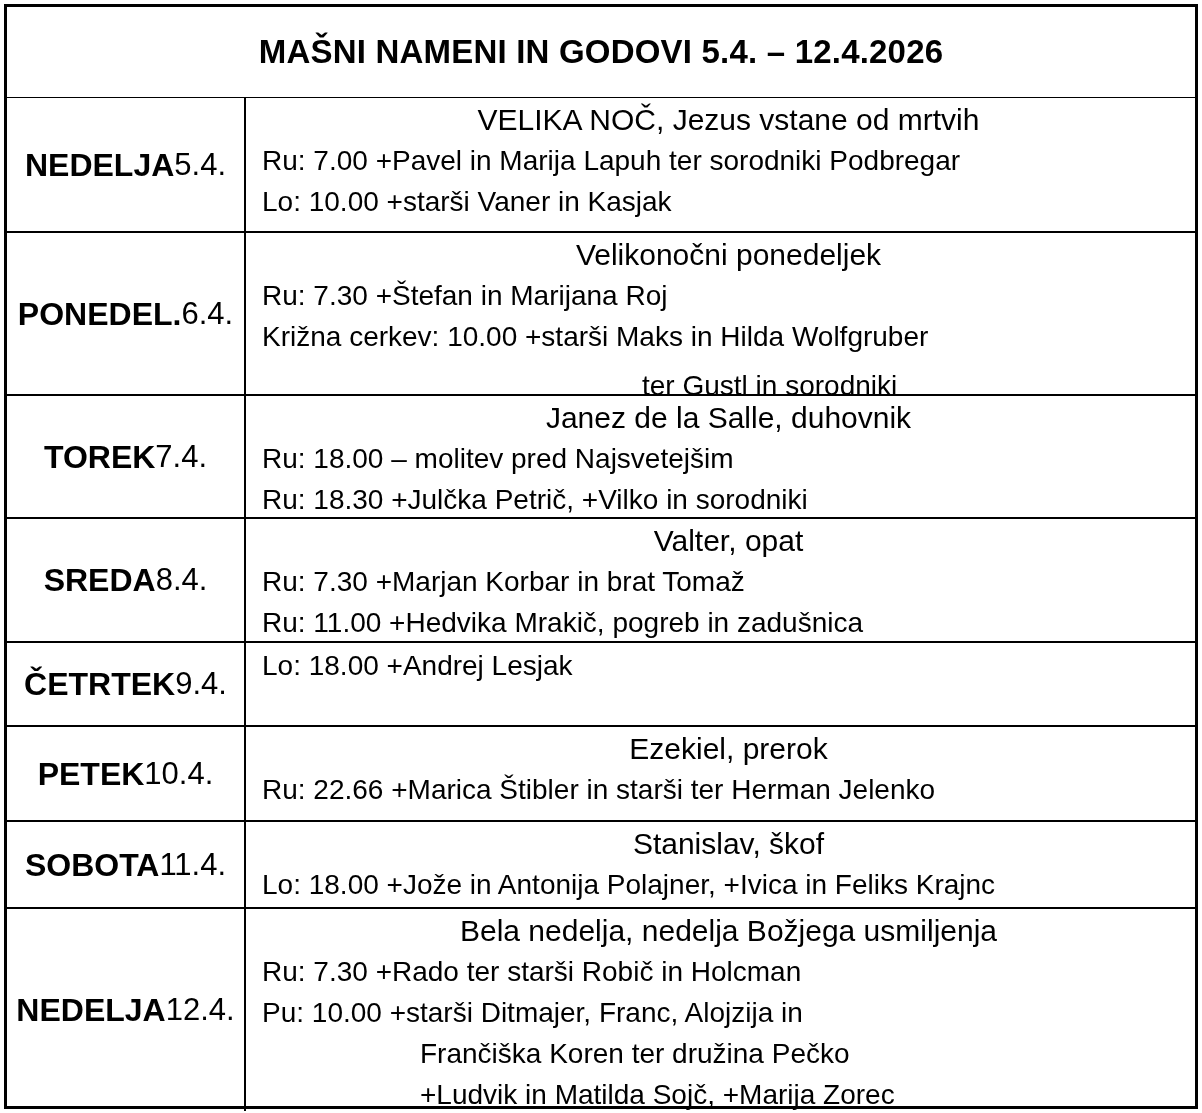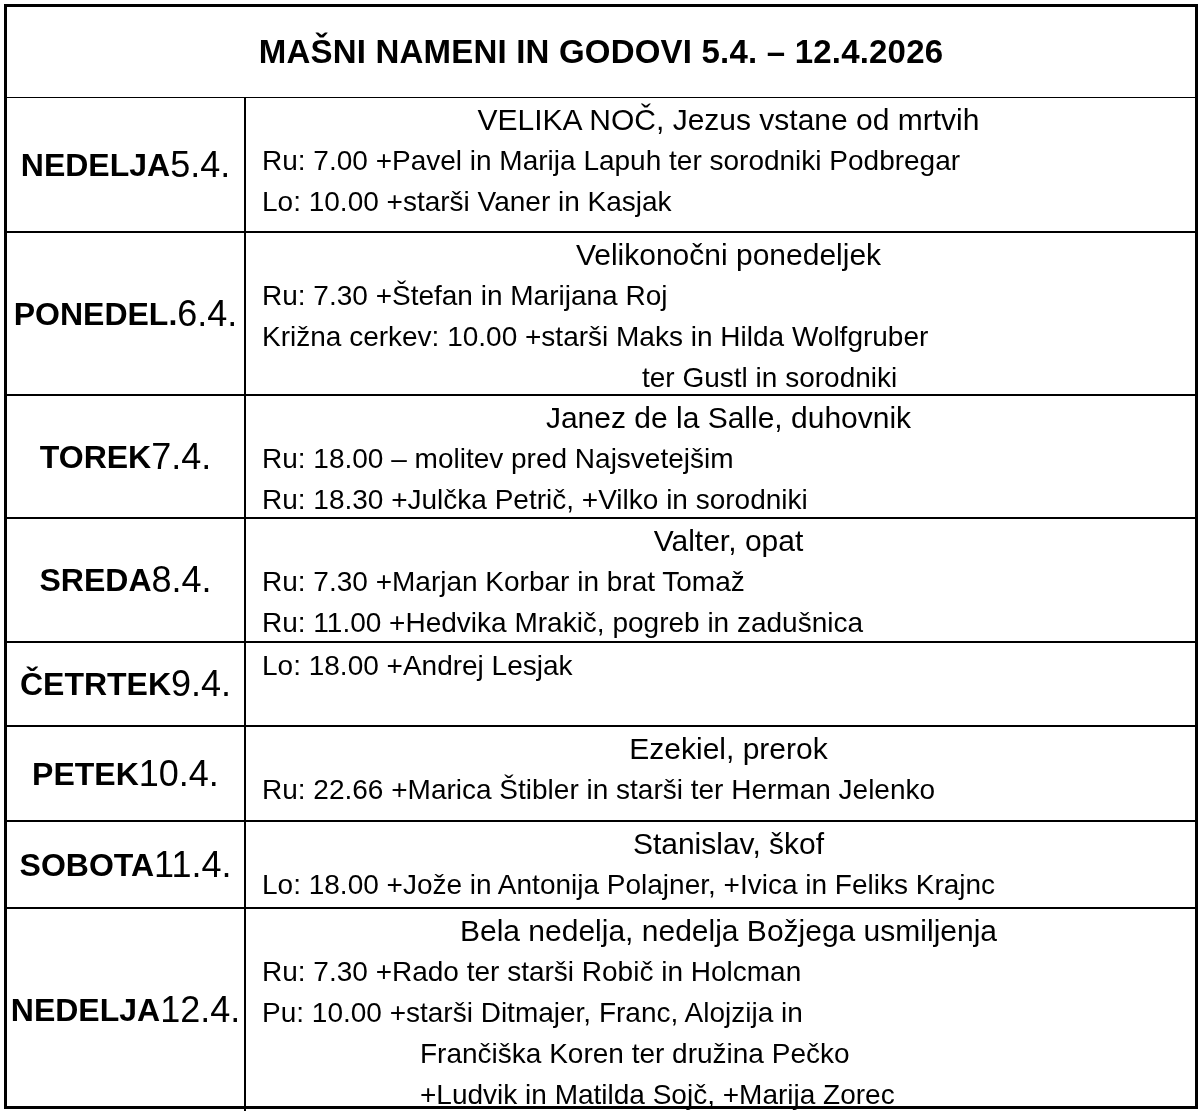--- a/index.html
+++ b/index.html
@@ -9,25 +9,25 @@
            border: 3px solid #000; box-sizing: border-box; }
   .title-row { height: 91px; border-bottom: 1px solid #000; display: flex; align-items: center;
                justify-content: center; box-sizing: border-box; }
   .title { font-weight: bold; font-size: 33px; letter-spacing: 0.2px; }
   .day-row { display: flex; border-bottom: 2px solid #000; box-sizing: border-box; }
   .day-row:last-child { border-bottom: none; }
   .day-cell { width: 239px; border-right: 2px solid #000; box-sizing: border-box;
               display: flex; flex-direction: row; align-items: center; justify-content: center;
               line-height: 34px; }
   .day-name { font-weight: bold; font-size: 32px; }
-  .day-date { font-size: 36px; }
+  .day-date { font-size: 31px; }
   .content-cell { flex: 1; padding-left: 16px; padding-top: 2px; box-sizing: border-box; }
   .feast { font-weight: normal; font-size: 30px; text-align: center; line-height: 40px; }
   .line { font-size: 28px; line-height: 41px; white-space: nowrap; }
-  .indent-a { padding-left: 380px; }
+  .indent-a { padding-left: 380px; margin-top: 8px; }
   .indent-b { padding-left: 158px; }
 </style>
 </head>
 <body>
 
 <div class="sheet">
   <div class="title-row">
     <span class="title">MAŠNI NAMENI IN GODOVI 5.4. – 12.4.2026</span>
   </div>
 

